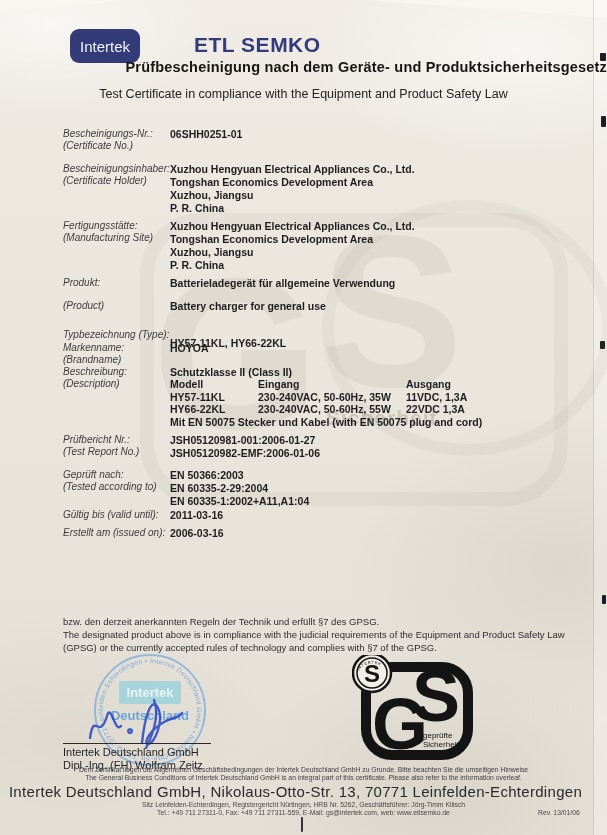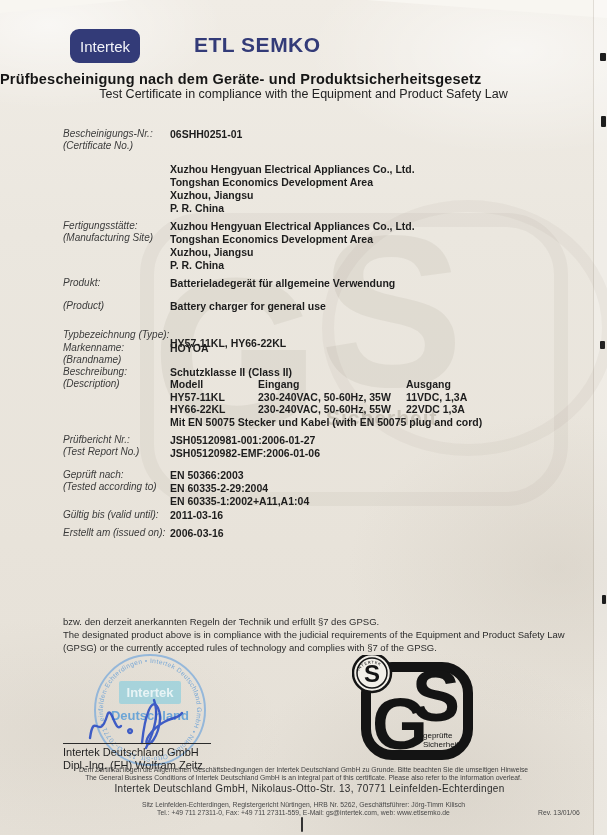--- a/index.html
+++ b/index.html
@@ -30,21 +30,21 @@
   .wm-ring{position:absolute;left:322px;top:200px;width:268px;height:232px;border:12px solid rgba(141,133,116,.07);border-radius:50%;}
   .wm-gs{position:absolute;left:152px;top:218px;width:380px;height:260px;color:#8d8574;opacity:.11;font-weight:bold;}
   .wm-gs .wm-g{position:absolute;left:0;top:28px;font-size:215px;line-height:1;}
   .wm-gs .wm-s{position:absolute;left:168px;top:-14px;font-size:215px;line-height:1;}
   .wm-caption{position:absolute;left:326px;top:406px;font-size:21px;font-weight:bold;color:rgba(125,117,102,.28);letter-spacing:1px;}
 
   
   .logo-box{position:absolute;left:70px;top:29px;width:70px;height:34px;background:#333b78;border-radius:9px;
     display:flex;align-items:center;justify-content:center;color:#f3f4f9;font-size:15px;}
   .brand-name{position:absolute;left:150px;top:33px;font-size:21px;font-weight:bold;color:#333b78;letter-spacing:.5px;margin-left:44px;}
-  .title-de{position:absolute;left:0;top:71px;width:607px;text-align:left;font-size:14.5px;font-weight:bold;color:#161616;letter-spacing:.2px;}
+  .title-de{position:absolute;left:0;top:59px;width:607px;text-align:right;font-size:14.5px;font-weight:bold;color:#161616;letter-spacing:.2px;}
   .title-en{position:absolute;left:0;top:87px;width:607px;text-align:center;font-size:12.5px;color:#222;}
 
   
   .lbl{position:absolute;left:63px;font-style:italic;font-size:10px;line-height:12px;color:#3c3c3c;white-space:nowrap;}
   .val{position:absolute;left:170px;font-weight:bold;font-size:10.5px;line-height:13px;color:#1d1d1d;white-space:nowrap;}
   .trow{display:flex;}
   .trow .c1{width:88px;}
   .trow .c2{width:148px;}
   .desc-lines div{line-height:12.4px;}
 
@@ -56,21 +56,21 @@
   .sig-svg{position:absolute;left:80px;top:688px;}
   .sig-line{position:absolute;left:63px;top:743px;width:148px;height:1.4px;background:#2b2b2b;}
   .sig-company{position:absolute;left:63px;top:746px;font-size:11px;color:#1f1f1f;}
   .sig-person{position:absolute;left:63px;top:759px;font-size:11px;color:#1f1f1f;}
 
   .gs-svg{position:absolute;left:352px;top:655px;}
 
   
   .cond1{position:absolute;left:0;top:766px;width:607px;text-align:center;font-size:6.8px;color:#3f3f3f;}
   .cond2{position:absolute;left:0;top:774px;width:607px;text-align:center;font-size:6.8px;color:#3f3f3f;}
-  .addr{position:absolute;left:14px;top:783px;width:591px;text-align:center;font-size:10px;color:#2a2a2a;letter-spacing:.3px;}
+  .addr{position:absolute;left:0;top:783px;width:591px;text-align:center;font-size:15px;color:#2a2a2a;letter-spacing:.3px;}
   .legal{position:absolute;left:0;top:801px;width:607px;text-align:center;font-size:6.8px;color:#484848;}
   .contact{position:absolute;left:0;top:809px;width:607px;text-align:center;font-size:6.8px;color:#484848;}
   .rev{position:absolute;left:538px;top:809px;font-size:6.8px;color:#484848;}
 </style>
 </head>
 <body>
 
 <div class="paper">
 
   <div class="wedge-tl"></div>
@@ -97,20 +97,24 @@
   <div class="brand-name">ETL SEMKO</div>
   <div class="title-de">Prüfbescheinigung nach dem Geräte- und Produktsicherheitsgesetz</div>
   <div class="title-en">Test Certificate in compliance with the Equipment and Product Safety Law</div>
 
   <div class="lbl" style="top:128px;">
     <div>Bescheinigungs-Nr.:</div>
     <div>(Certificate No.)</div>
   </div>
   <div class="val" style="top:128px;">06SHH0251-01</div>
 
+  <div class="lbl" style="top:163px;">
+    <div>Bescheinigungsinhaber:</div>
+    <div>(Certificate Holder)</div>
+  </div>
   <div class="val" style="top:163px;">
     <div>Xuzhou Hengyuan Electrical Appliances Co., Ltd.</div>
     <div>Tongshan Economics Development Area</div>
     <div>Xuzhou, Jiangsu</div>
     <div>P. R. China</div>
   </div>
 
   <div class="lbl" style="top:220px;">
     <div>Fertigungsstätte:</div>
     <div>(Manufacturing Site)</div>

